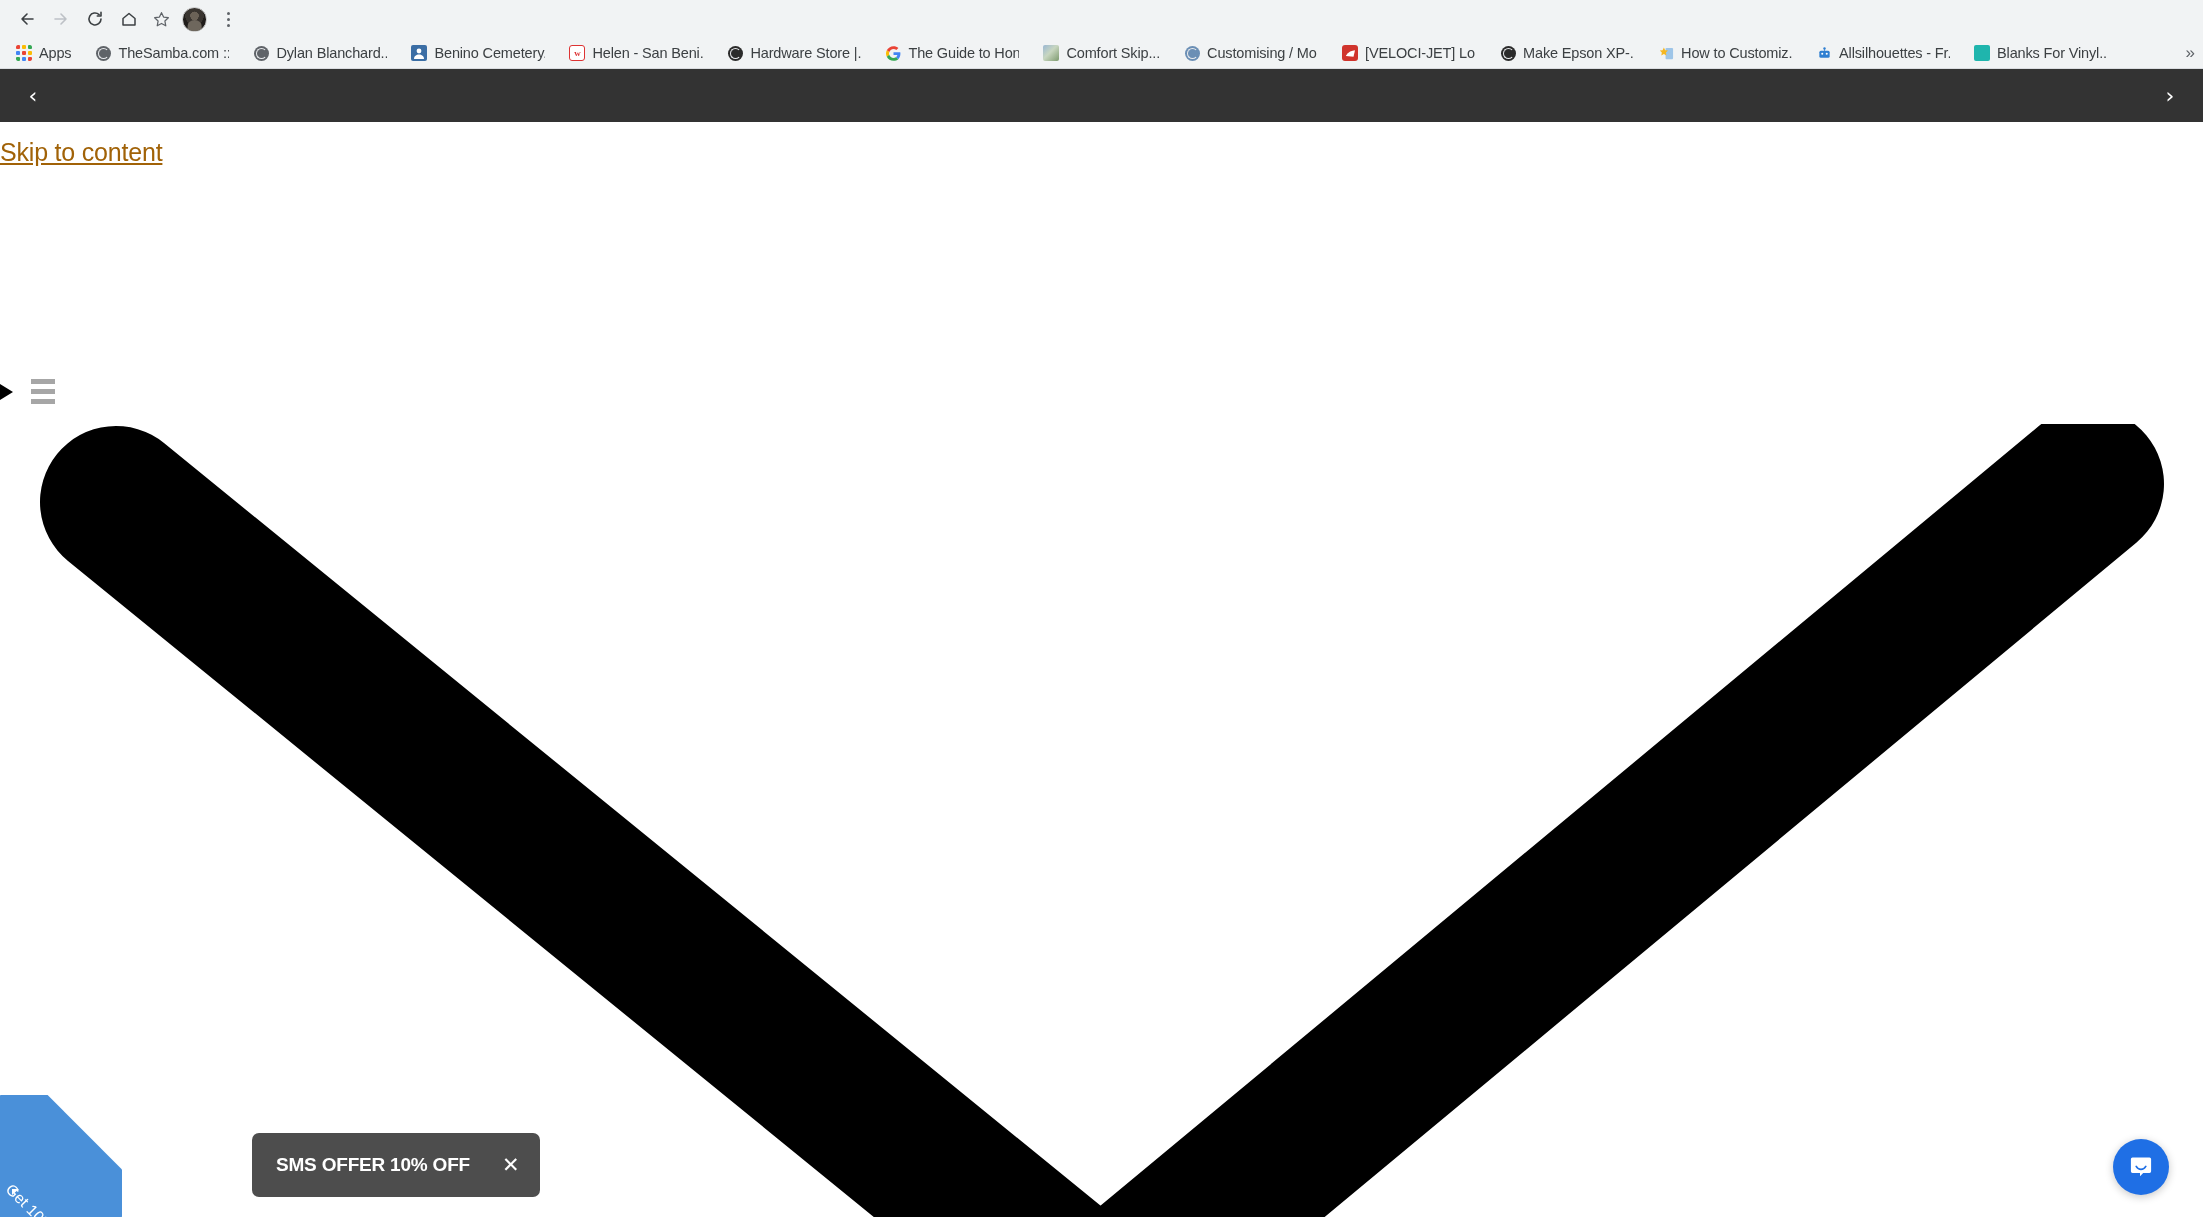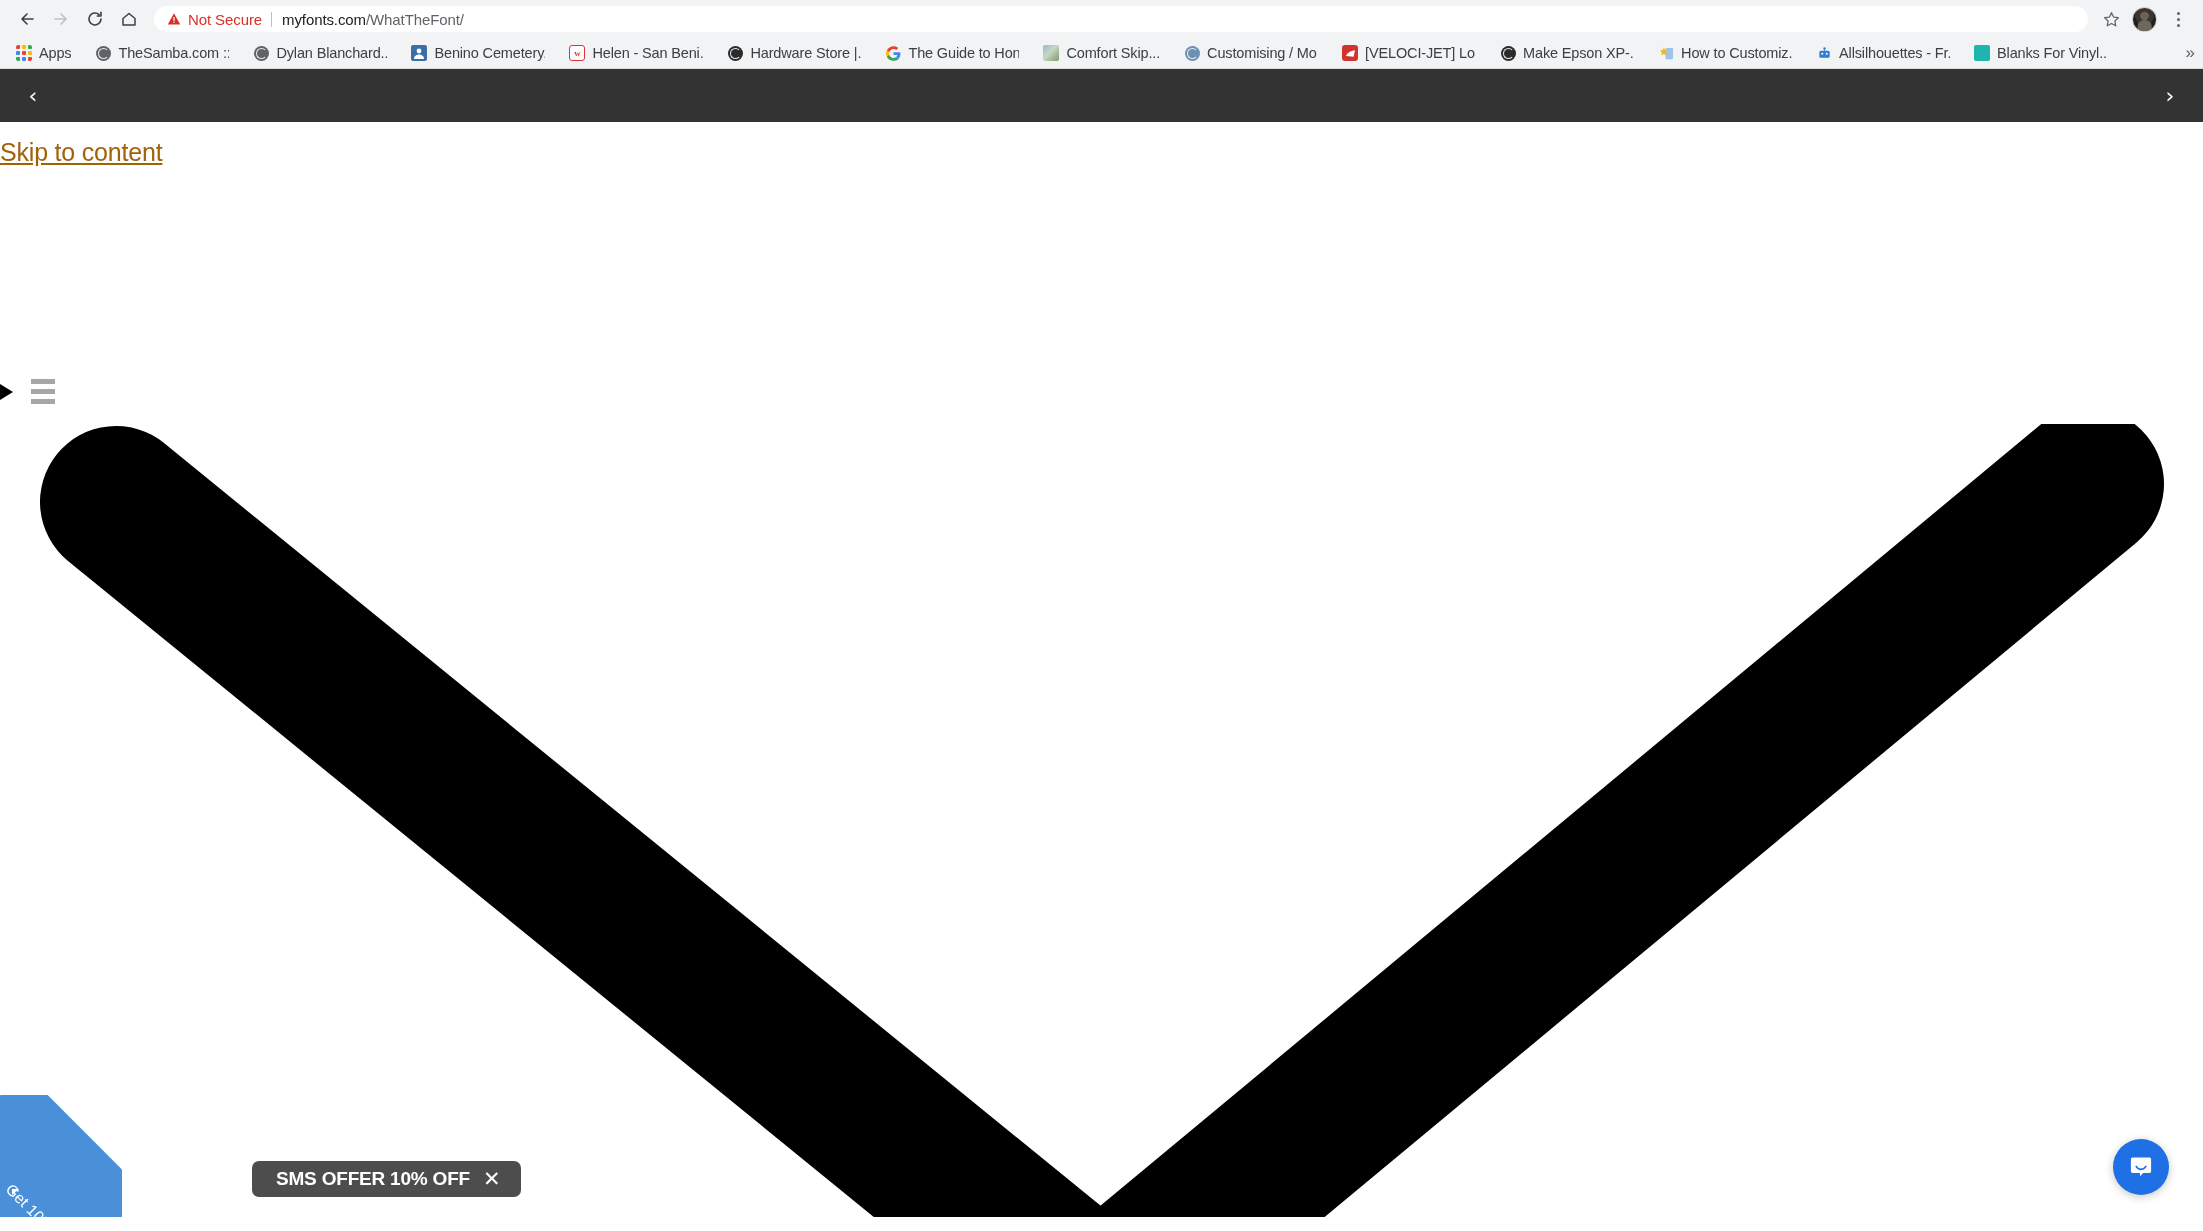--- a/index.html
+++ b/index.html
@@ -256,27 +256,27 @@
     left: 12px; bottom: 22px;
     width: 0; height: 0;
     border-top: 6px solid #ffffff;
     border-right: 7px solid transparent;
   }
 
   
   .sms-pill {
     position: absolute;
     left: 252px; bottom: 20px;
-    height: 36px;
+    height: 64px;
     background: #4d4d4d;
     border-radius: 7px;
     display: flex;
     align-items: center;
     padding: 0 20px 0 24px;
-    gap: 13px;
+    gap: 32px;
   }
   .sms-label {
     color: #ffffff;
     font-size: 19px;
     font-weight: bold;
     letter-spacing: -0.2px;
     white-space: nowrap;
   }
   .sms-close {
     color: #ffffff;
@@ -321,32 +321,20 @@
         <path d="M16 3.3V7h-3.7" fill="none" stroke="#3c4043" stroke-width="1.6" stroke-linecap="round" stroke-linejoin="round"></path>
       </svg>
     </div>
 
     <div class="nav-btn">
       <svg width="20" height="20" viewBox="0 0 20 20">
         <path d="M4 9.5L10 4.5l6 5V16H4z" fill="none" stroke="#3c4043" stroke-width="1.5" stroke-linejoin="round"></path>
       </svg>
     </div>
 
-    <div class="omnibox">
-      <span class="warn-icon">
-        <svg width="14" height="14" viewBox="0 0 14 14">
-          <path d="M7 1.2L13.2 12.4H0.8z" fill="#d93025"></path>
-          <rect x="6.4" y="5" width="1.2" height="4" fill="#fff"></rect>
-          <rect x="6.4" y="9.7" width="1.2" height="1.2" fill="#fff"></rect>
-        </svg>
-      </span>
-      <span class="not-secure">Not Secure</span>
-      <span class="omni-divider"></span>
-      <span class="url-text"><span>myfonts.com</span><span class="dim">/WhatTheFont/</span></span>
-    </div>
 
     <div class="star-btn">
       <svg width="19" height="19" viewBox="0 0 20 20">
         <path d="M10 2.8l2.2 4.6 5 .7-3.6 3.5.9 5-4.5-2.4-4.5 2.4.9-5L2.8 8.1l5-.7z" fill="none" stroke="#5f6368" stroke-width="1.3" stroke-linejoin="round"></path>
       </svg>
     </div>
 
     <div class="avatar"></div>
 
     <div class="dots-btn">

